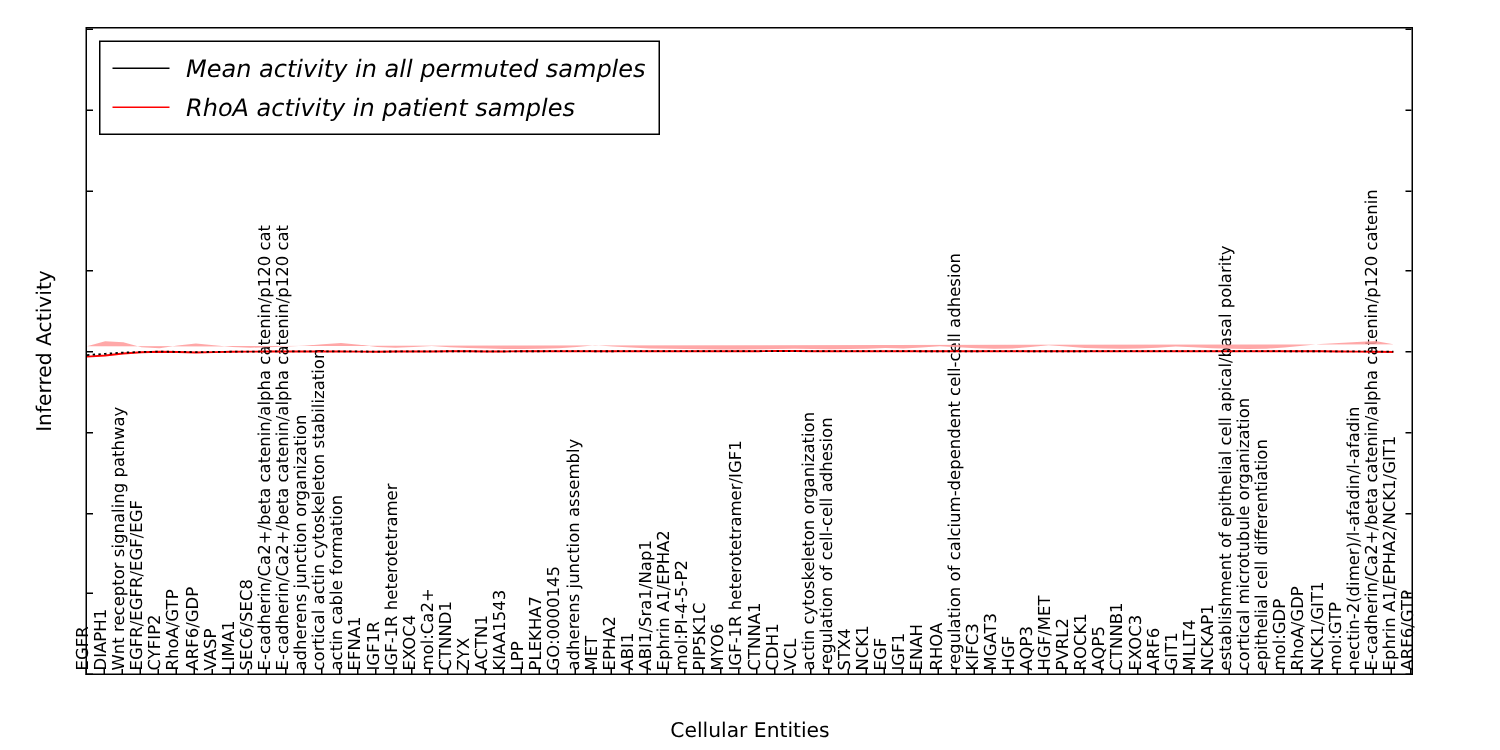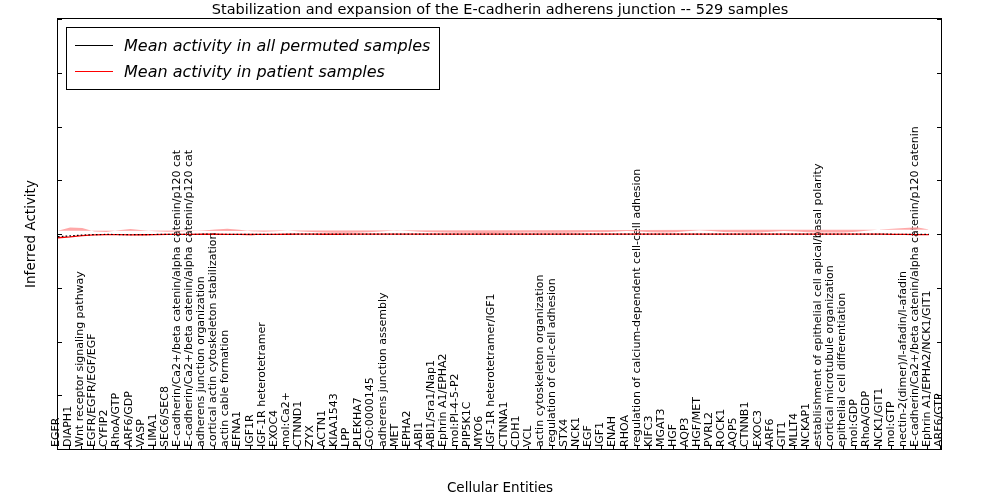--- a/index.html
+++ b/index.html
@@ -53,21 +53,20 @@
   .legline{width:38px;height:0;border-top:1.4px solid #000;margin-right:11px;}
   .legline.red{border-top-color:#ff0000;}
   .legtext{font-size:16px;color:#000;white-space:nowrap;font-style:italic;}
   svg{display:block;}
 </style>
 </head>
 <body>
 
 <div id="fig">
 
-  <div id="title">Stabilization and expansion of the E-cadherin adherens junction -- 529 samples</div>
 
   <div id="xticks">
       <div class="xtickwrap" style="left: 0px;">
         <div class="xtickmark"></div>
         <div class="xtick">EGFR</div>
       </div>
       <div class="xtickwrap" style="left: 12.0959px;">
         <div class="xtickmark"></div>
         <div class="xtick">DIAPH1</div>
       </div>
@@ -391,19 +390,19 @@
         <div class="ytickmark r" style="top: 0px;"></div>
       </div>
 
     <div id="legend">
       <div class="legrow">
         <span class="legline"></span>
         <span class="legtext">Mean activity in all permuted samples</span>
       </div>
       <div class="legrow">
         <span class="legline red"></span>
-        <span class="legtext">Mean activity in patient samples</span>
+        <span class="legtext">RhoA activity in patient samples</span>
       </div>
     </div>
   </div>
 
   <div id="xlabel">Cellular Entities</div>
 </div>
 
 </body></html>

